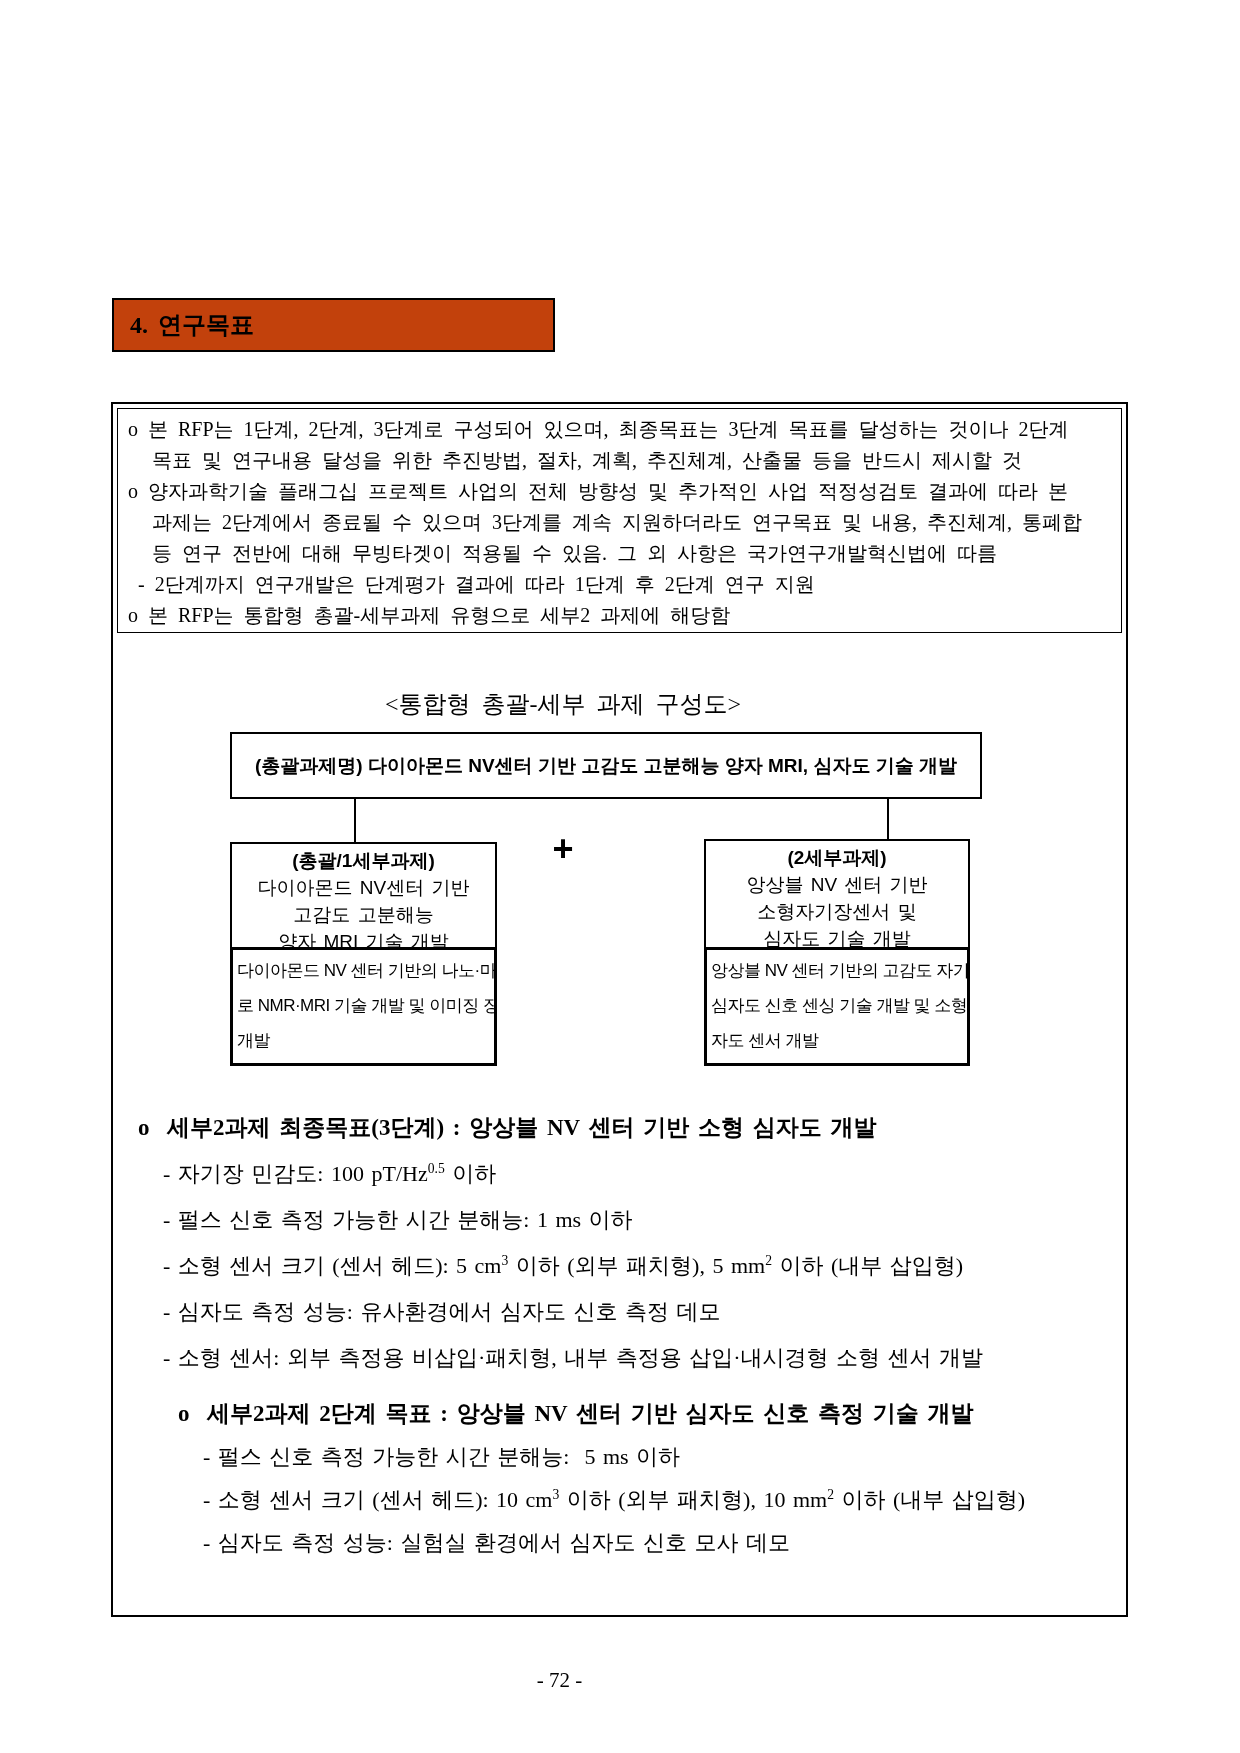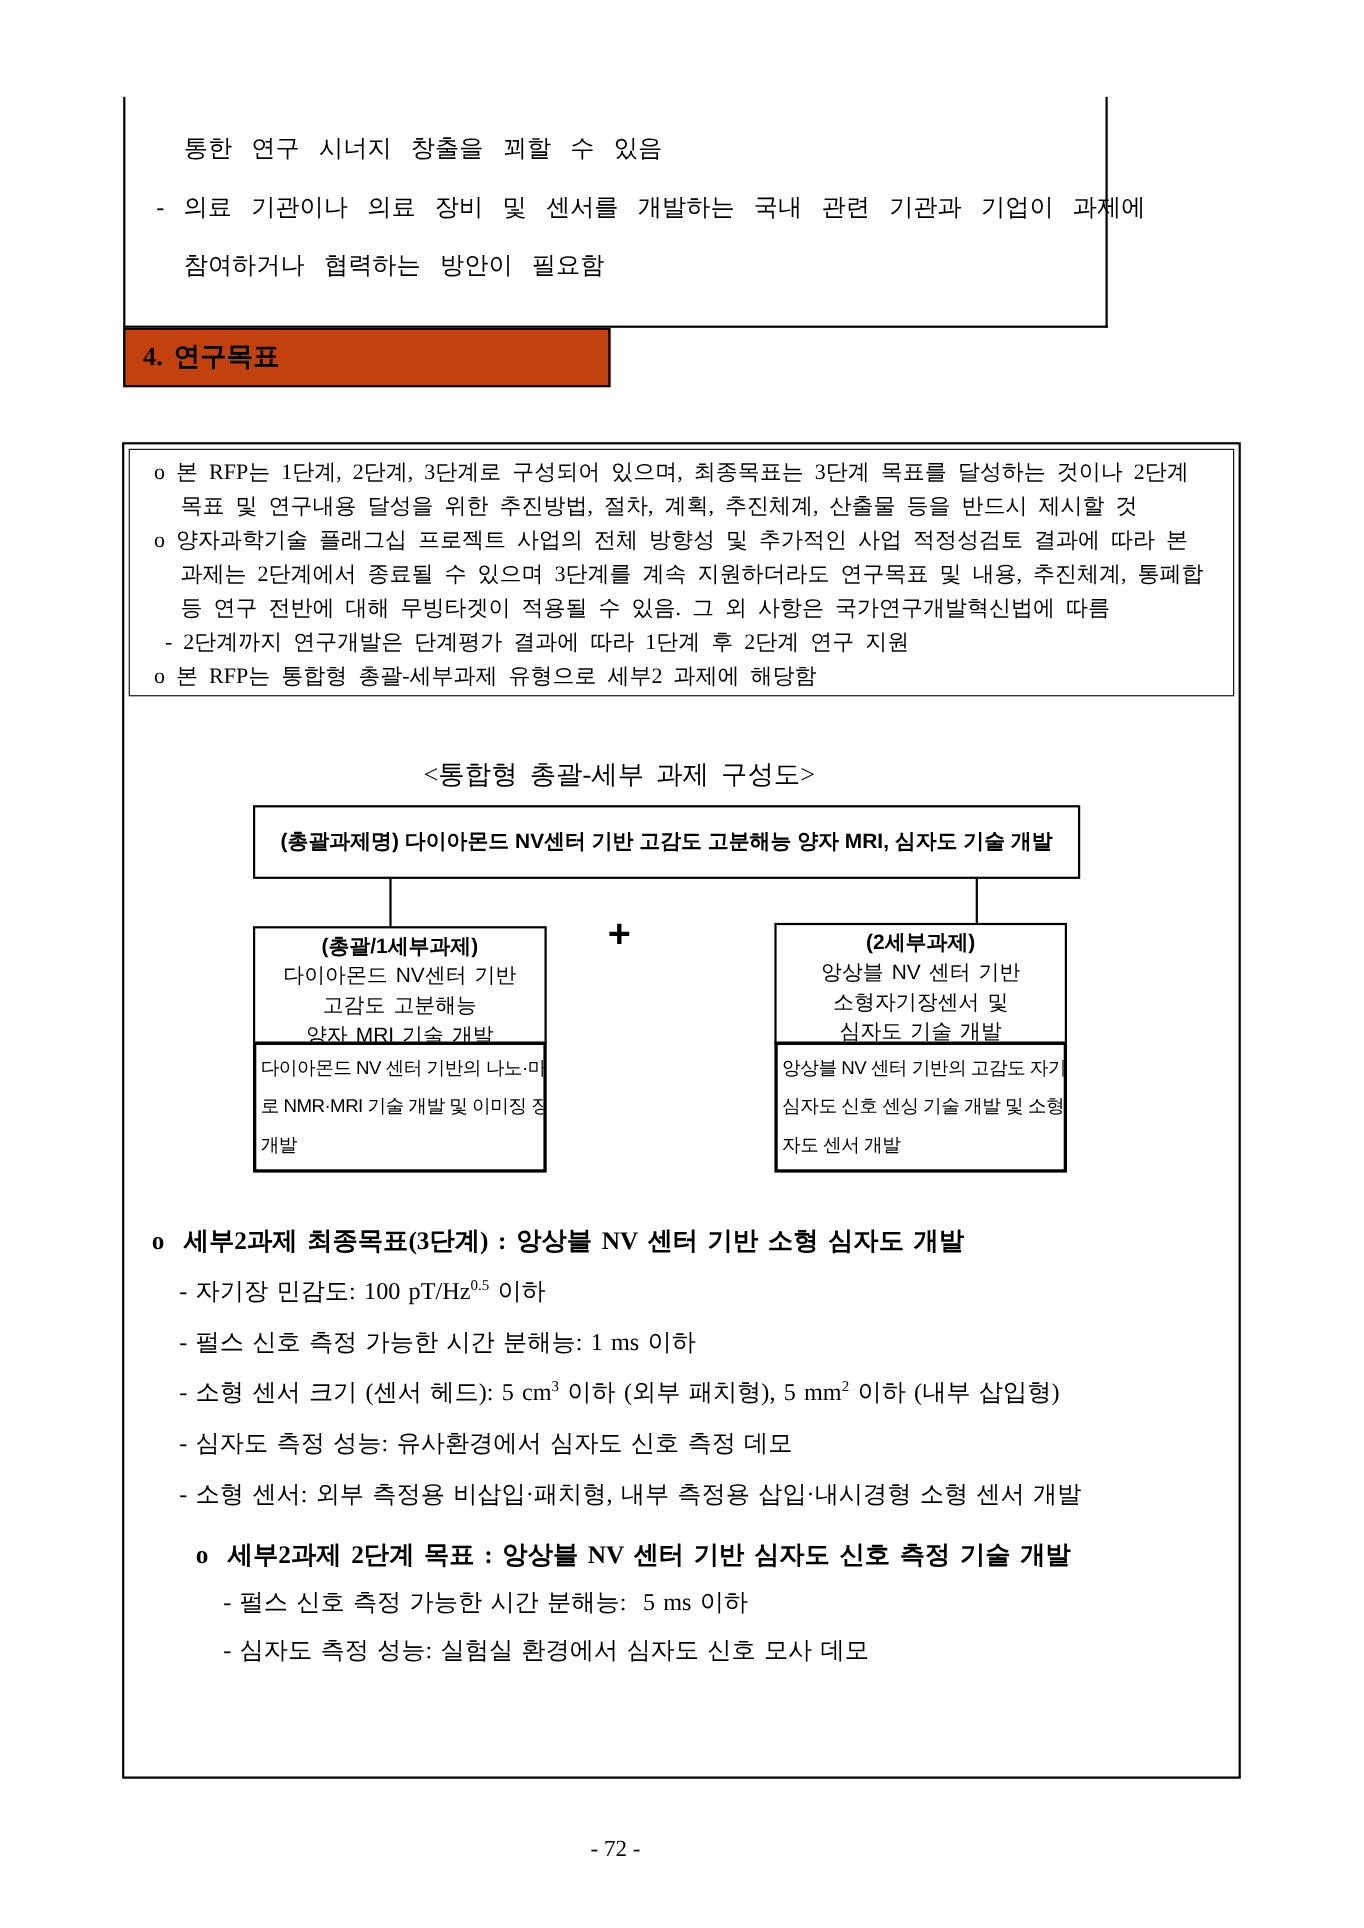--- a/index.html
+++ b/index.html
@@ -31,21 +31,21 @@
   
   .outer-box {
     position:absolute; left:111px; top:402px; width:1017px; height:1215px;
     border:2px solid #000; box-sizing:border-box;
   }
 
   
   .rfp-box {
     position:absolute; left:4px; top:4px; width:1005px; height:225px;
     border:1px solid #000; box-sizing:border-box;
-    padding-top:5px; overflow:hidden;padding-left:12px;
+    padding-top:5px; overflow:hidden;
   }
   .rfp-line { font-size:20px; line-height:31px; word-spacing:5px; white-space:nowrap; }
   .rfp-bullet { padding-left:10px; }
   .rfp-cont   { padding-left:34px; }
   .rfp-dash   { padding-left:20px; }
 
   
   .diagram-title {
     position:absolute; left:0; top:284px; width:900px; text-align:center;
     font-size:24px; word-spacing:5px; white-space:nowrap;
@@ -96,25 +96,20 @@
   .page-number {
     position:absolute; left:112px; top:1668px; width:895px; text-align:center;
     font-size:21px;
   }
 </style>
 </head>
 <body>
 
 <div class="page">
 
-  <div class="top-block">
-    <div class="tb-line tb-l0">통한 연구 시너지 창출을 꾀할 수 있음</div>
-    <div class="tb-line tb-l1">- 의료 기관이나 의료 장비 및 센서를 개발하는 국내 관련 기관과 기업이 과제에</div>
-    <div class="tb-line tb-l2">참여하거나 협력하는 방안이 필요함</div>
-  </div>
 
   <div class="sec-header" style="background-color: #c2410c;">4. 연구목표</div>
 
   <div class="outer-box">
 
     <div class="rfp-box">
       <div class="rfp-line rfp-bullet">o 본 RFP는 1단계, 2단계, 3단계로 구성되어 있으며, 최종목표는 3단계 목표를 달성하는 것이나 2단계</div>
       <div class="rfp-line rfp-cont">목표 및 연구내용 달성을 위한 추진방법, 절차, 계획, 추진체계, 산출물 등을 반드시 제시할 것</div>
       <div class="rfp-line rfp-bullet">o 양자과학기술 플래그십 프로젝트 사업의 전체 방향성 및 추가적인 사업 적정성검토 결과에 따라 본</div>
       <div class="rfp-line rfp-cont">과제는 2단계에서 종료될 수 있으며 3단계를 계속 지원하더라도 연구목표 및 내용, 추진체계, 통폐합</div>
@@ -163,20 +158,21 @@
       <div class="goal-bullet">- 자기장 민감도: 100 pT/Hz<sup>0.5</sup> 이하</div>
       <div class="goal-bullet">- 펄스 신호 측정 가능한 시간 분해능: 1 ms 이하</div>
       <div class="goal-bullet">- 소형 센서 크기 (센서 헤드): 5 cm<sup>3</sup> 이하 (외부 패치형), 5 mm<sup>2</sup> 이하 (내부 삽입형)</div>
       <div class="goal-bullet">- 심자도 측정 성능: 유사환경에서 심자도 신호 측정 데모</div>
       <div class="goal-bullet">- 소형 센서: 외부 측정용 비삽입·패치형, 내부 측정용 삽입·내시경형 소형 센서 개발</div>
     </div>
 
     <div class="goal goal-2">
       <div class="goal-heading">o  세부2과제 2단계 목표 : 앙상블 NV 센터 기반 심자도 신호 측정 기술 개발</div>
       <div class="goal-bullet">- 펄스 신호 측정 가능한 시간 분해능:  5 ms 이하</div>
+      <div class="goal-bullet">- 소형 센서 크기 (센서 헤드): 10 cm<sup>3</sup> 이하 (외부 패치형), 10 mm<sup>2</sup> 이하 (내부 삽입형)</div>
       <div class="goal-bullet">- 심자도 측정 성능: 실험실 환경에서 심자도 신호 모사 데모</div>
     </div>
 
   </div>
 
   <div class="page-number">- 72 -</div>
 
 </div>
 
 </body></html>

